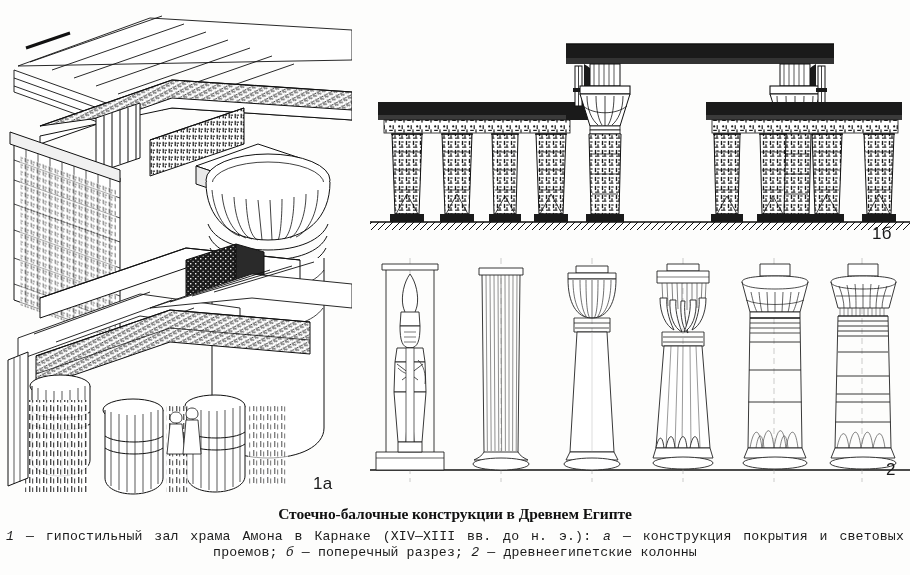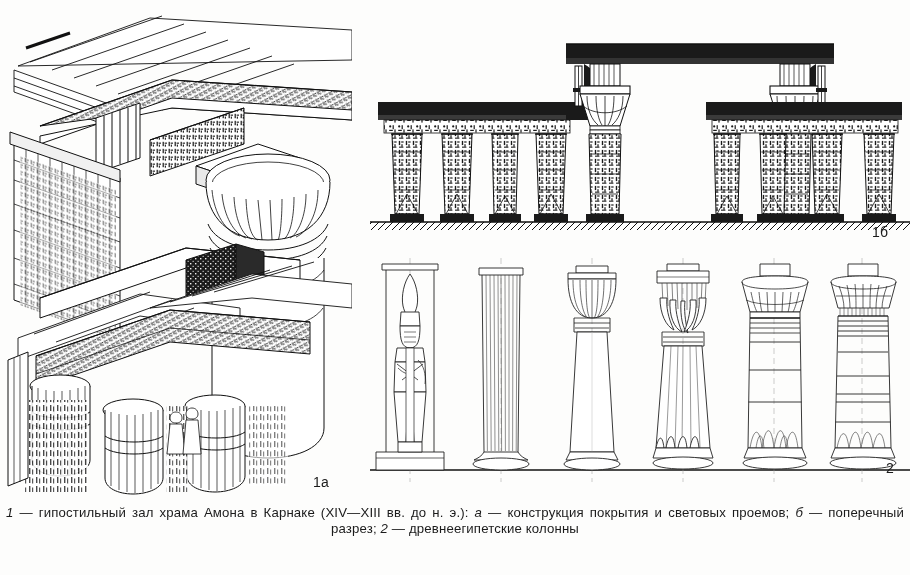--- a/index.html
+++ b/index.html
@@ -19,21 +19,21 @@
   #panel-axono{left:0px;top:8px;width:352px;height:488px;}
   #panel-section{left:370px;top:14px;width:540px;height:238px;}
   #panel-columns{left:370px;top:252px;width:540px;height:236px;}
 
   .panel svg{display:block;width:100%;height:100%;}
 
   
   .fig-label{
     position:absolute;
     font-family:"Liberation Sans", sans-serif;
-    font-size:14px;
+    font-size:17px;
     color:#1a1a1a;
     letter-spacing:0.3px;
   }
   #label-1a{left:313px;top:462px;margin-top:12px;}
   #label-1b{left:872px;top:224px;}
   #label-2{left:886px;top:460px;}
 
   
   .caption-wrap{
     position:absolute;
@@ -42,21 +42,21 @@
   }
   .fig-title{
     font-family:"Liberation Serif", serif;
     font-weight:bold;
     font-size:15.5px;
     letter-spacing:-0.1px;
     margin:0 0 6px 0;
     color:#111;
   }
   .fig-caption{
-    font-family:Liberation Sans, sans-serif;
+    font-family:Liberation Mono, monospace;
     font-size:13.2px;
     line-height:15.5px;
     color:#1b1b1b;
     margin:0 6px;
     text-align:justify;
     text-align-last:center;
     letter-spacing:0.15px;
   }
   .it{font-style:italic;}
 </style>
@@ -720,18 +720,19 @@
 
       </g>
     </svg>
   </div>
 
   <div class="fig-label" id="label-1a">1а</div>
   <div class="fig-label" id="label-1b">1б</div>
   <div class="fig-label" id="label-2">2</div>
 
   <div class="caption-wrap">
+    <div class="fig-title">Стоечно-балочные конструкции в Древнем Египте</div>
     <div class="fig-caption">
       <span class="it">1</span><span> — гипостильный зал храма Амона в Карнаке (XIV—XIII вв. до н. э.): </span><span class="it">а</span><span> — конструкция покрытия и световых проемов; </span><span class="it">б</span><span> — поперечный разрез; </span><span class="it">2</span><span> — древнеегипетские колонны</span>
     </div>
   </div>
 
 </div>
 
 </body></html>

